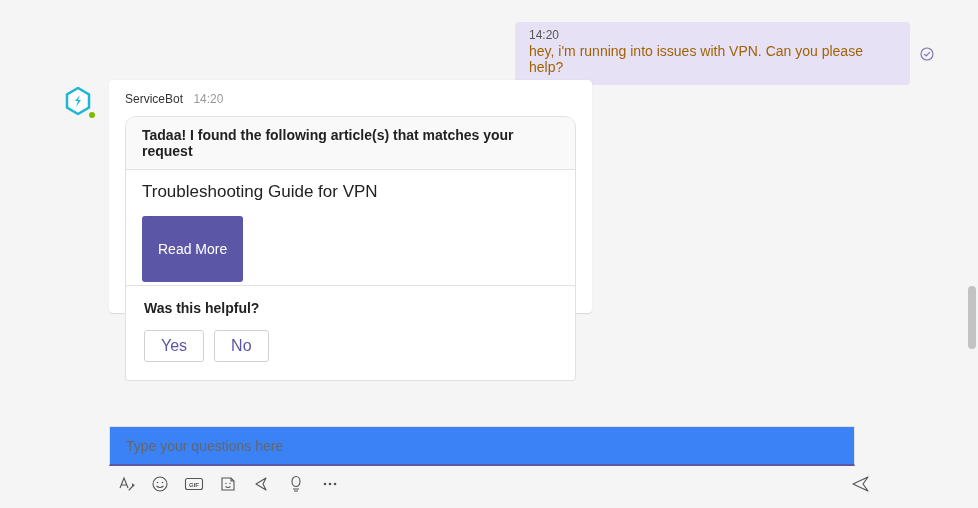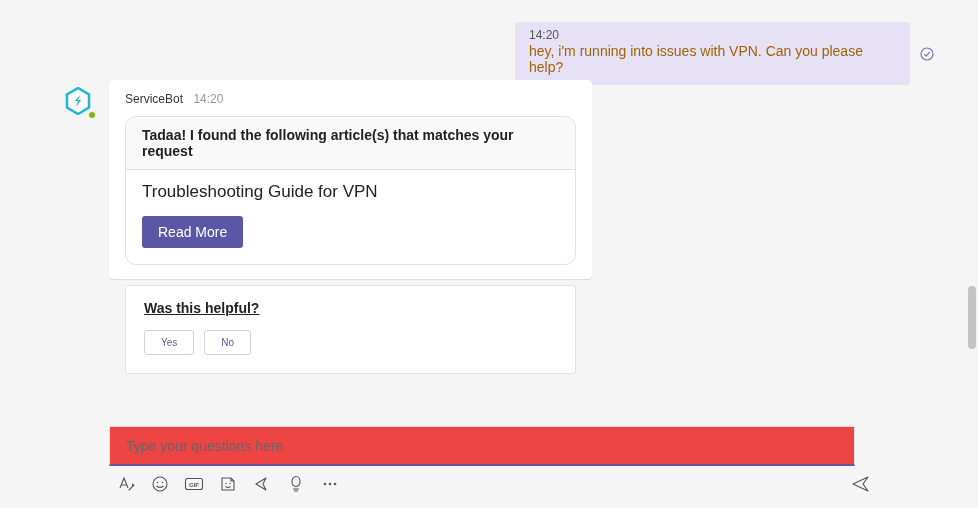--- a/index.html
+++ b/index.html
@@ -106,61 +106,60 @@
     font-size:17px;
     color:#222;
     margin-bottom:14px;
   }
   .read-more-btn {
     display:inline-block;
     background:#5b57a6;
     color:#fff;
     border:none;
     border-radius:3px;
-    padding:8px 16px;
+    padding:25px 16px;
     font-size:14px;
     cursor:pointer;
   }
   .feedback-card {
     position:absolute;
     left:125px;
     top:285px;
     width:451px;
     background:#fff;
     border:1px solid #e1e1e1;
     border-radius:3px;
     padding: 14px 18px 18px 18px;
   }
   .feedback-title {
     font-size:14px;
     font-weight:600;
     color:#222;
     margin-bottom:14px;
-    text-decoration:underline;
   }
   .feedback-btns {
     display:flex;
     gap:10px;
   }
   .feedback-btn {
     border:1px solid #d1d1d1;
     background:#fff;
     color:#5b57a6;
     border-radius:3px;
     padding:6px 16px;
-    font-size:10px;
+    font-size:16px;
     cursor:pointer;
   }
   .compose {
     position:absolute;
     left:109px;
     right:123px;
     bottom:42px;
     height:40px;
-    background:#ef4444;
+    background:#3b82f6;
     border:1px solid #e1e1e1;
     border-bottom:2px solid #5b57a6;
     display:flex;
     align-items:center;
     padding: 0 14px;
   }
   .compose input {
     border:none;
     outline:none;
     width:100%;

